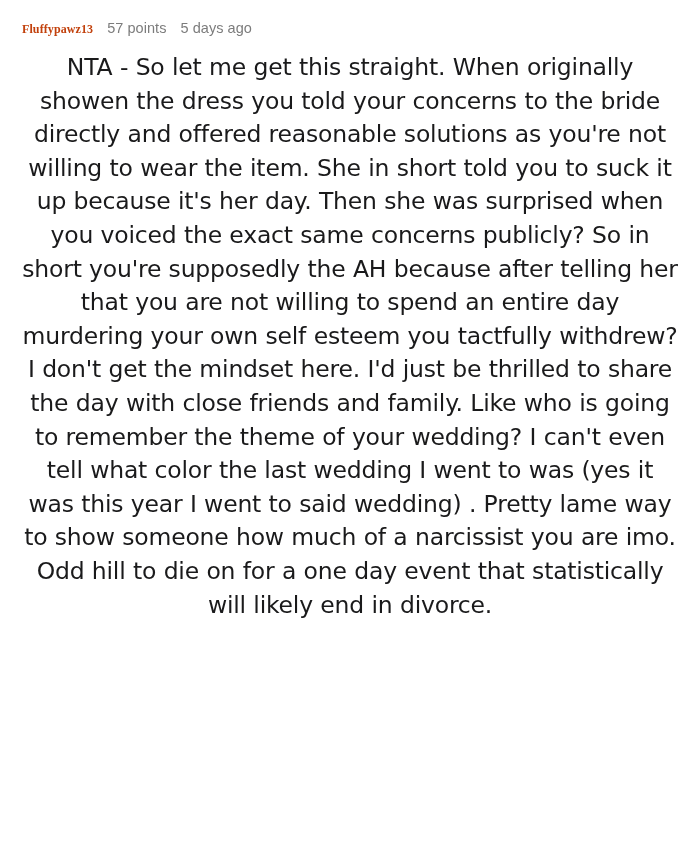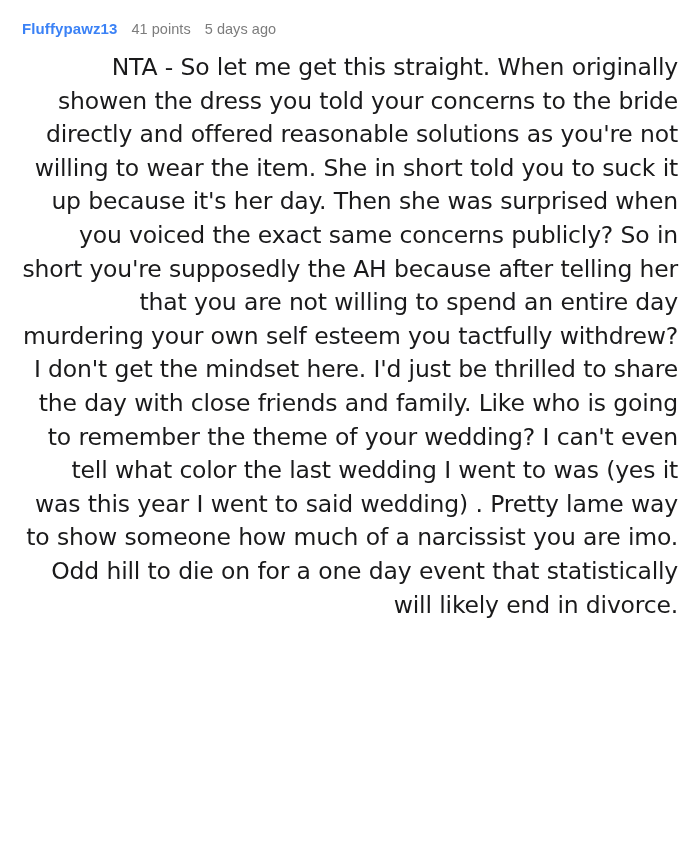--- a/index.html
+++ b/index.html
@@ -19,45 +19,45 @@
     padding: 20px 22px 0 22px;
     background: #ffffff;
   }
   .comment-header {
     display: flex;
     align-items: baseline;
     gap: 14px;
     margin-bottom: 14px;
   }
   .author {
-    font-family: Liberation Sans, sans-serif;
-    font-size: 15px;
+    font-family: Liberation Serif, serif;
+    font-size: 12px;
     font-weight: bold;
-    color: #3b82f6;
+    color: #c2410c;
     letter-spacing: 0.1px;
   }
   .meta {
     font-family: "Liberation Sans", sans-serif;
     font-size: 14.5px;
     color: #7c7c7c;
     letter-spacing: 0.05px;
   }
   .comment-body {
     font-family: "DejaVu Sans", sans-serif;
     font-size: 23.5px;
     line-height: 1.43;
     color: #1a1a1b;
     letter-spacing: -0.2px;
     word-spacing: 0.2px;
-    text-align: right;
+    text-align: center;
   }
 </style>
 </head>
 <body>
 
 <div class="comment">
   <div class="comment-header">
     <span class="author">Fluffypawz13</span>
-    <span class="meta">41 points</span>
+    <span class="meta">57 points</span>
     <span class="meta">5 days ago</span>
   </div>
   <div class="comment-body">NTA - So let me get this straight. When originally showen the dress you told your concerns to the bride directly and offered reasonable solutions as you're not willing to wear the item. She in short told you to suck it up because it's her day. Then she was surprised when you voiced the exact same concerns publicly? So in short you're supposedly the AH because after telling her that you are not willing to spend an entire day murdering your own self esteem you tactfully withdrew? I don't get the mindset here. I'd just be thrilled to share the day with close friends and family. Like who is going to remember the theme of your wedding? I can't even tell what color the last wedding I went to was (yes it was this year I went to said wedding) . Pretty lame way to show someone how much of a narcissist you are imo. Odd hill to die on for a one day event that statistically will likely end in divorce.</div>
 </div>
 
 </body></html>

